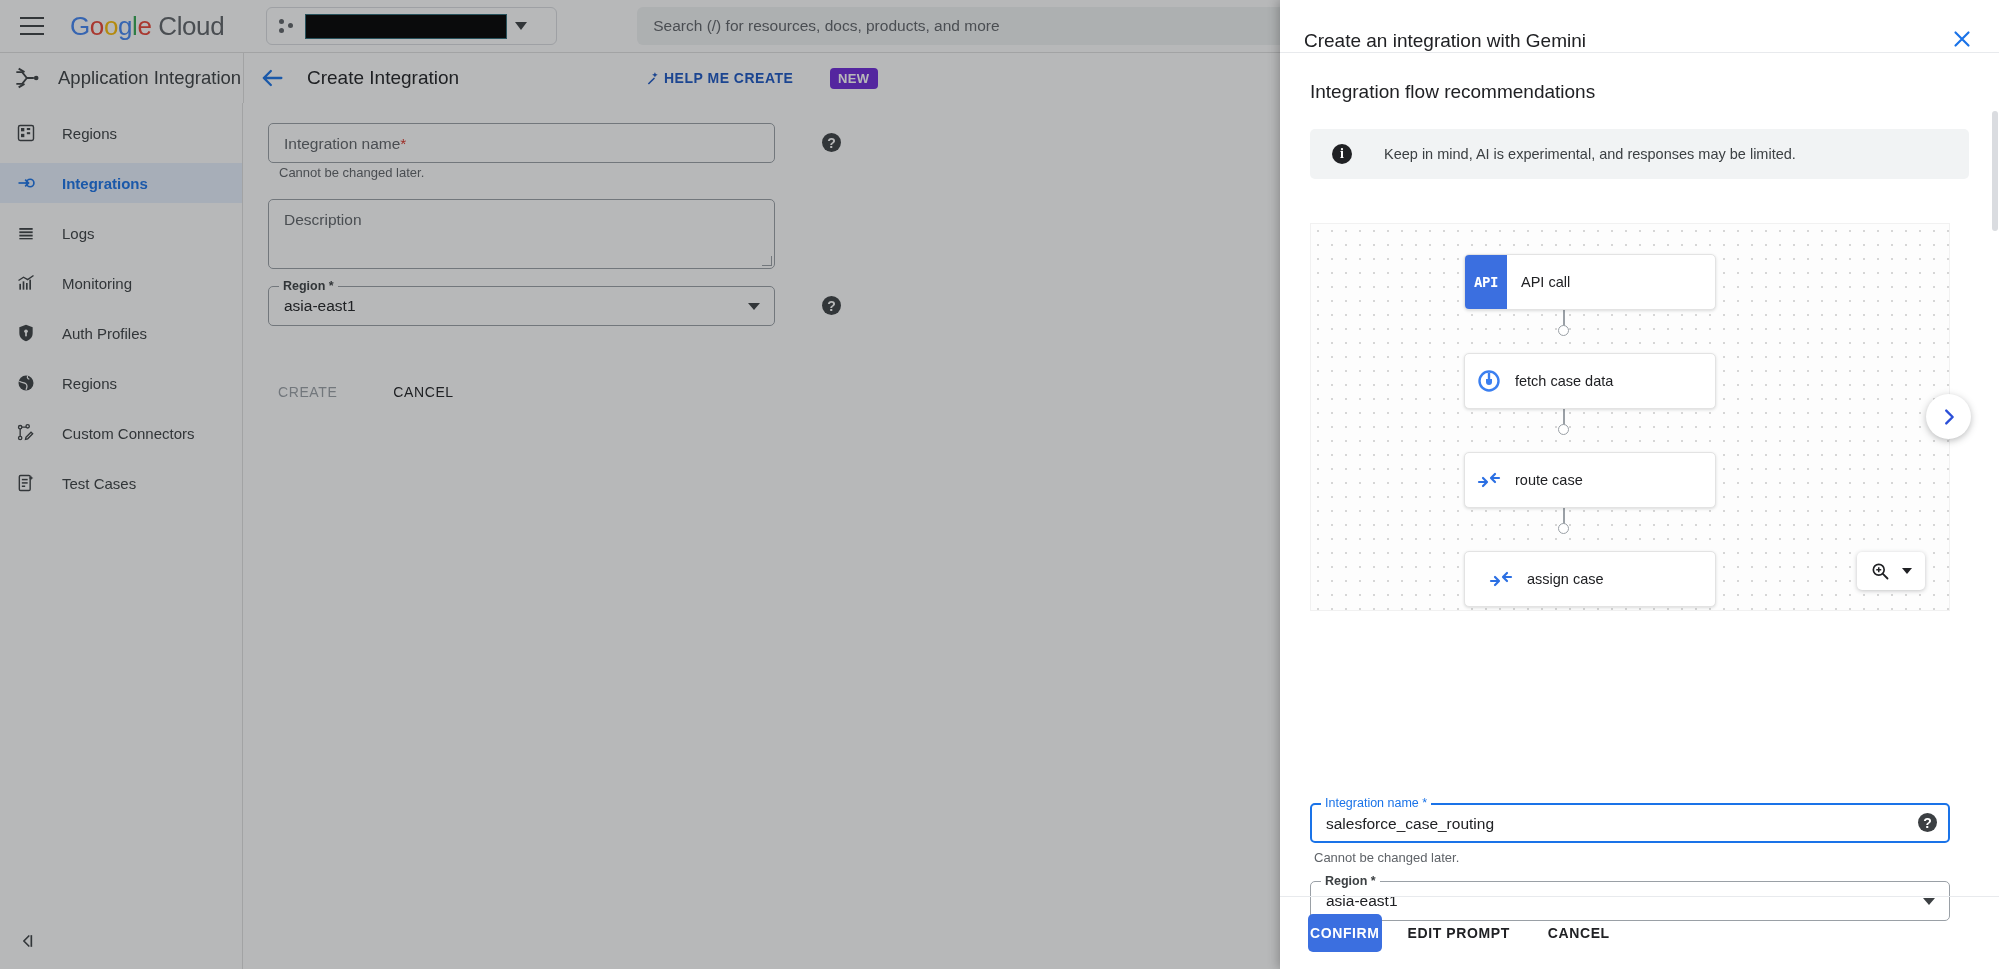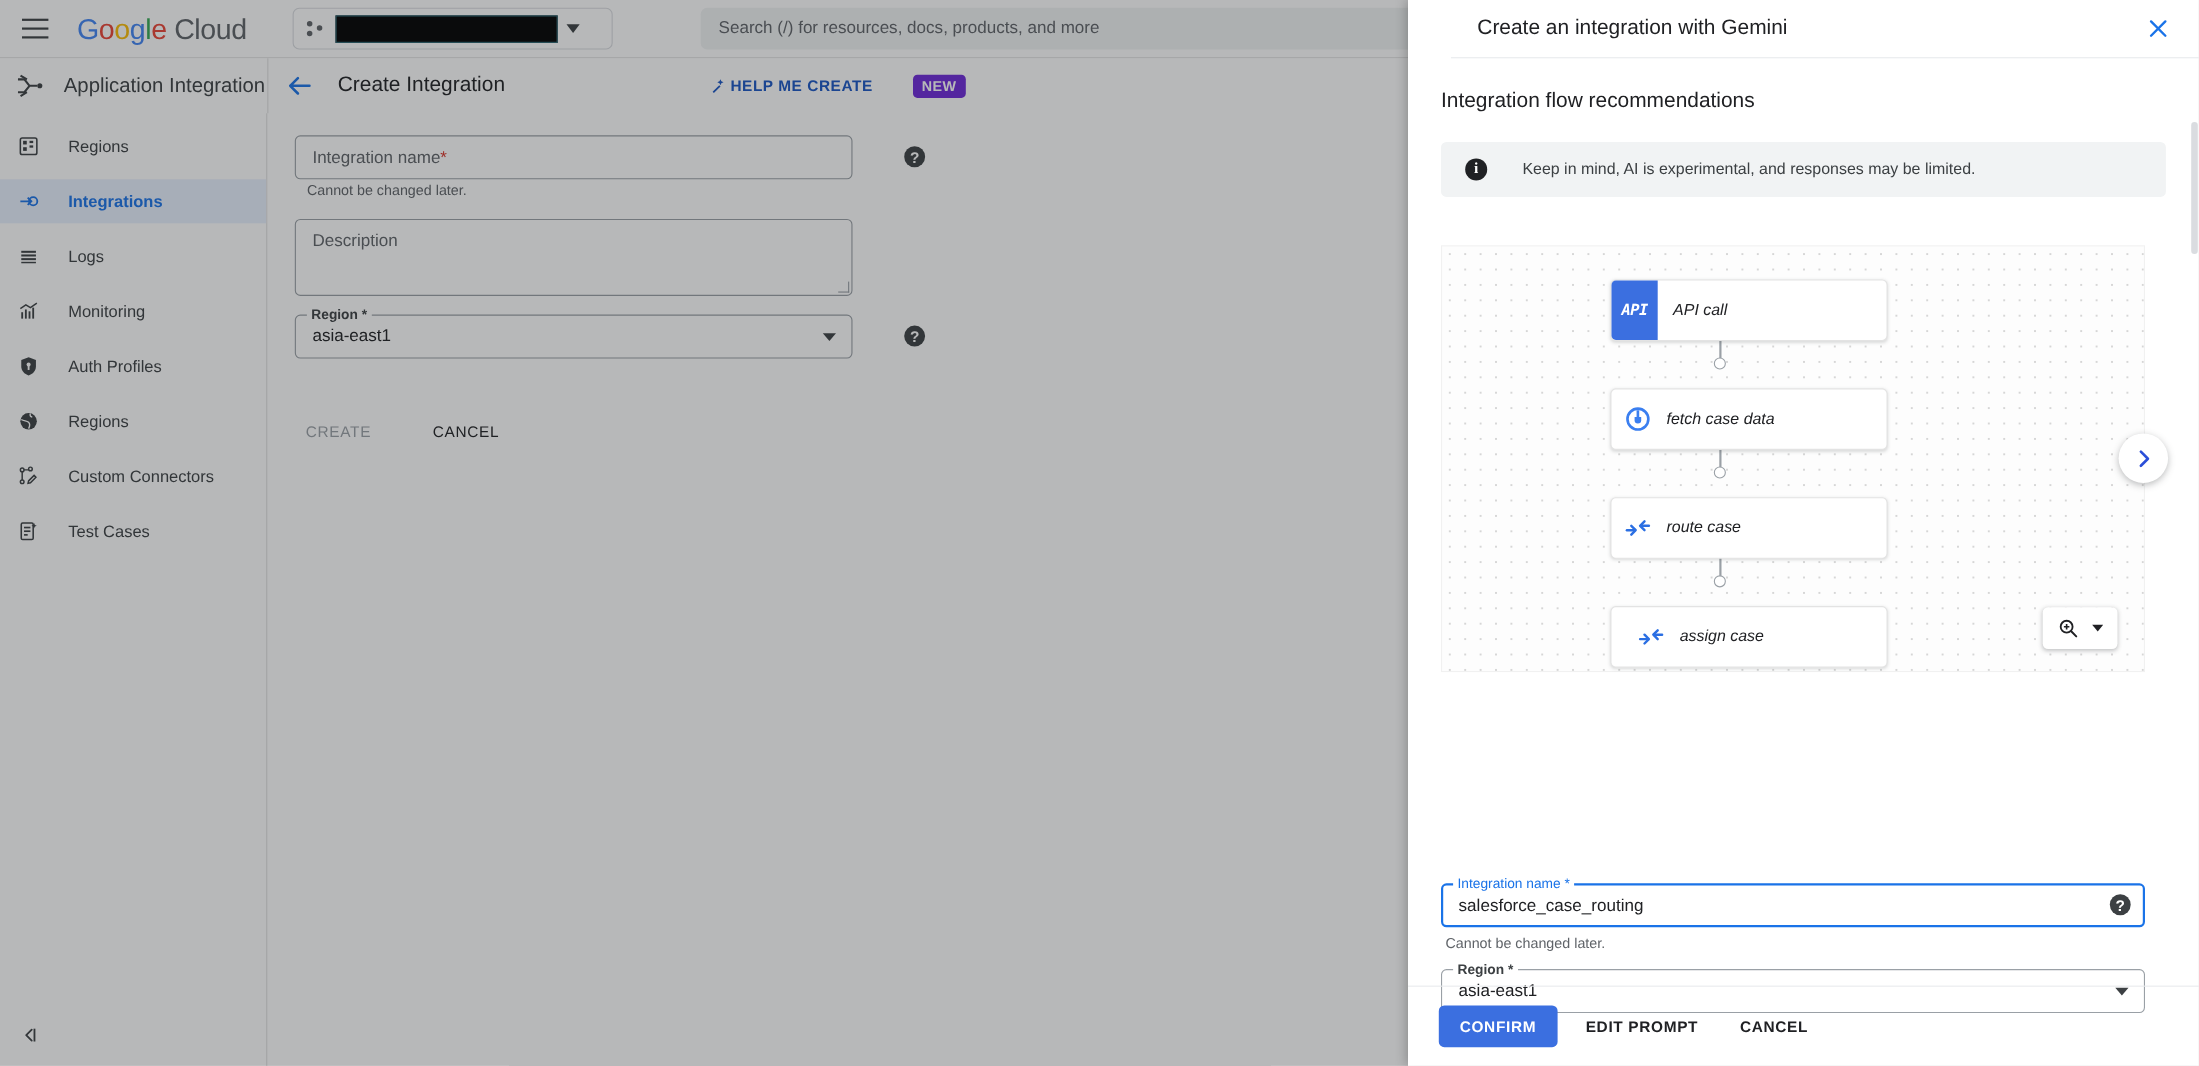--- a/index.html
+++ b/index.html
@@ -150,22 +150,22 @@
     position: absolute; inset: 0; background: rgba(32,33,36,0.32);
   }
 
   
   #panel {
     position: absolute; top: 0; right: 0; width: 719px; height: 969px;
     background: #fff; box-shadow: -2px 0 10px rgba(0,0,0,.25);
     display: flex; flex-direction: column;
   }
   .panel-head {
-    height: 53px; flex: 0 0 auto; display: flex; align-items: center;
-    justify-content: space-between; padding: 0 24px; border-bottom: 1px solid #e8eaed; margin-left: 39px;
+    height: 53px; flex: 0 0 auto; display: flex; align-items: flex-end;
+    justify-content: space-between; padding: 0 24px; border-bottom: 1px solid #e8eaed;
   }
   .panel-title { font-size: 19px; color: #202124; }
   .close-x { width: 26px; height: 26px; cursor: pointer; }
   .panel-body { flex: 1 1 auto; overflow: hidden; position: relative; }
   .section-title {
     font-size: 19px; color: #202124; margin: 28px 0 0 30px;
   }
   .info-banner {
     margin: 26px 30px 0 30px; height: 50px; background: #f1f3f4; border-radius: 5px;
     display: flex; align-items: center; padding: 0 22px;
@@ -182,21 +182,21 @@
     position: absolute; left: 30px; top: 170px; width: 640px; height: 388px;
     background-color: #fdfdfd;
     background-image: radial-gradient(#d6d6d6 1.1px, transparent 1.1px);
     background-size: 14px 14px;
     border: 1px solid #f1f1f1;
   }
   .node {
     position: absolute; left: 153px; width: 252px; height: 56px;
     background: #fff; border: 1px solid #e3e3e3; border-radius: 5px;
     box-shadow: 0 1px 3px rgba(60,64,67,.18);
-    display: flex; align-items: center; font-style: italic;
+    display: flex; align-items: center;
   }
   .node-label { margin-left: 14px; font-size: 14.5px; color: #202124; }
   .api-chip {
     width: 42px; height: 100%; background: #3b6fe0; border-radius: 4px 0 0 4px;
     display: flex; align-items: center; justify-content: center;
     color: #fff; font-size: 14px; font-weight: bold;
     font-family: "DejaVu Sans Mono", monospace; letter-spacing: -.5px;
   }
   .node-ico { width: 24px; height: 24px; margin-left: 12px; flex: 0 0 auto; }
   .connector {
@@ -235,21 +235,21 @@
   .p-region-field {
     position: absolute; left: 30px; top: 828px; width: 640px; height: 40px;
     border: 1px solid #9aa0a6; border-radius: 5px; background: #fff;
   }
   .panel-foot {
     position: absolute; left: 0; right: 0; bottom: 0; height: 73px;
     border-top: 1px solid #e8eaed; display: flex; align-items: center; padding-left: 28px;
   }
   .confirm-btn {
     background: #3b6fe0; color: #fff; font-size: 14px; font-weight: bold;
-    letter-spacing: .6px; padding: 11px 19px; border-radius: 5px; cursor: pointer;
+    letter-spacing: .6px; padding: 11px 2px; border-radius: 5px; cursor: pointer;
   }
   .foot-txt-btn {
     color: #202124; font-size: 14px; font-weight: bold; letter-spacing: .6px;
     padding: 10px 12px; margin-left: 14px; cursor: pointer;
   }
   .panel-scroll {
     position: absolute; right: 1px; top: 58px; width: 6px; height: 120px;
     background: #dadce0; border-radius: 3px;
   }
 </style>

